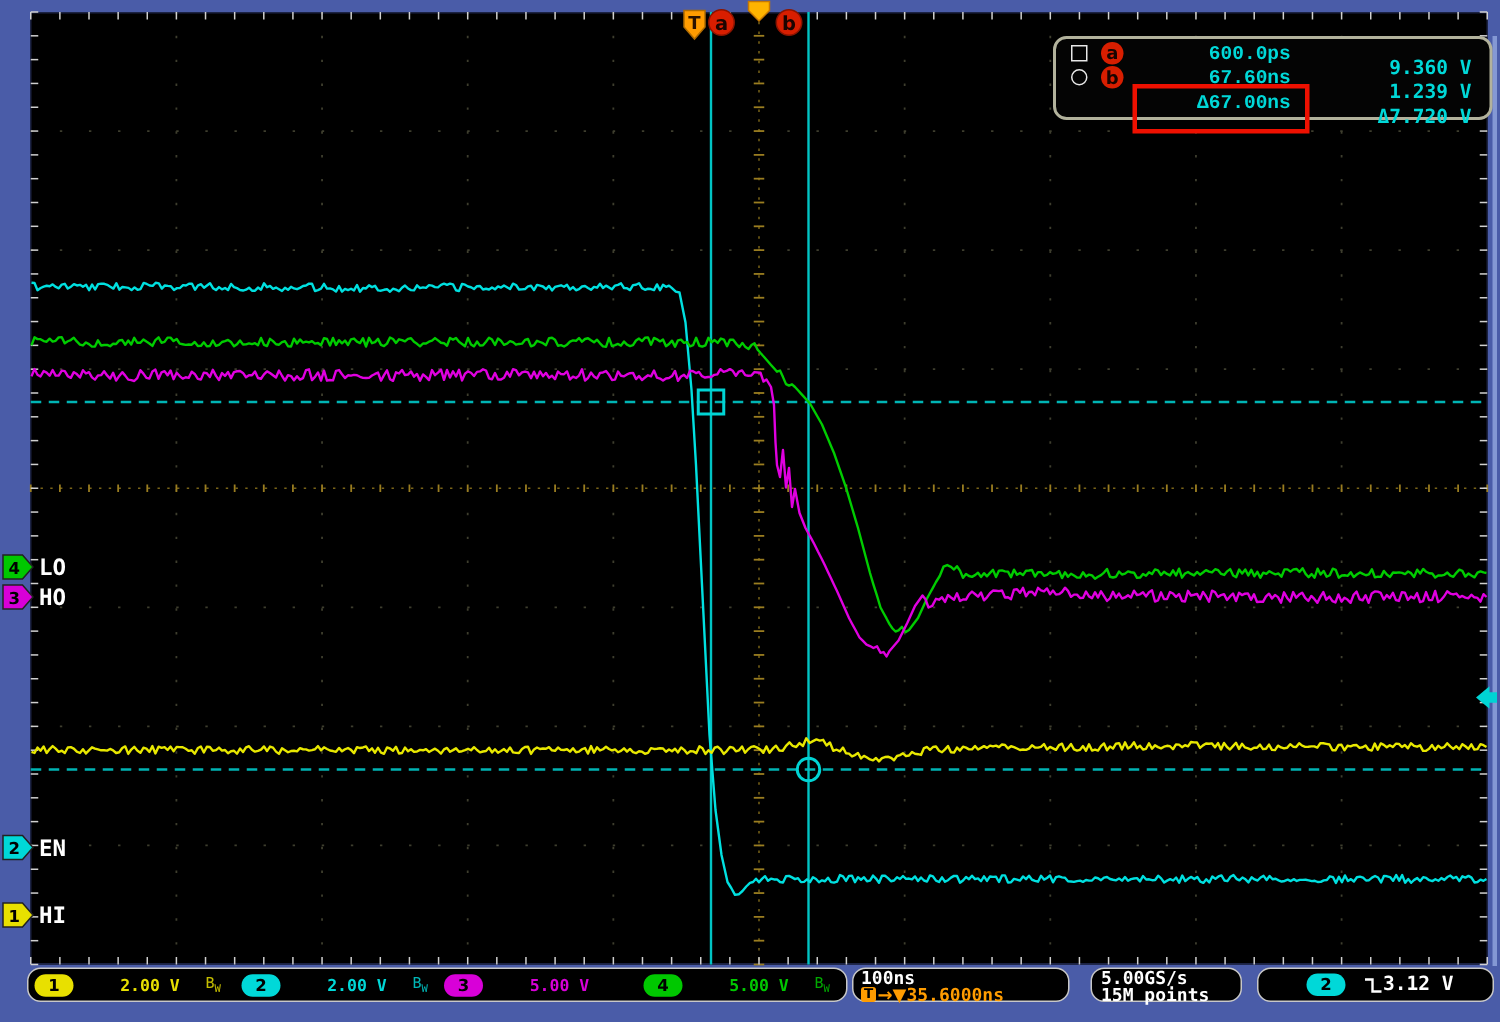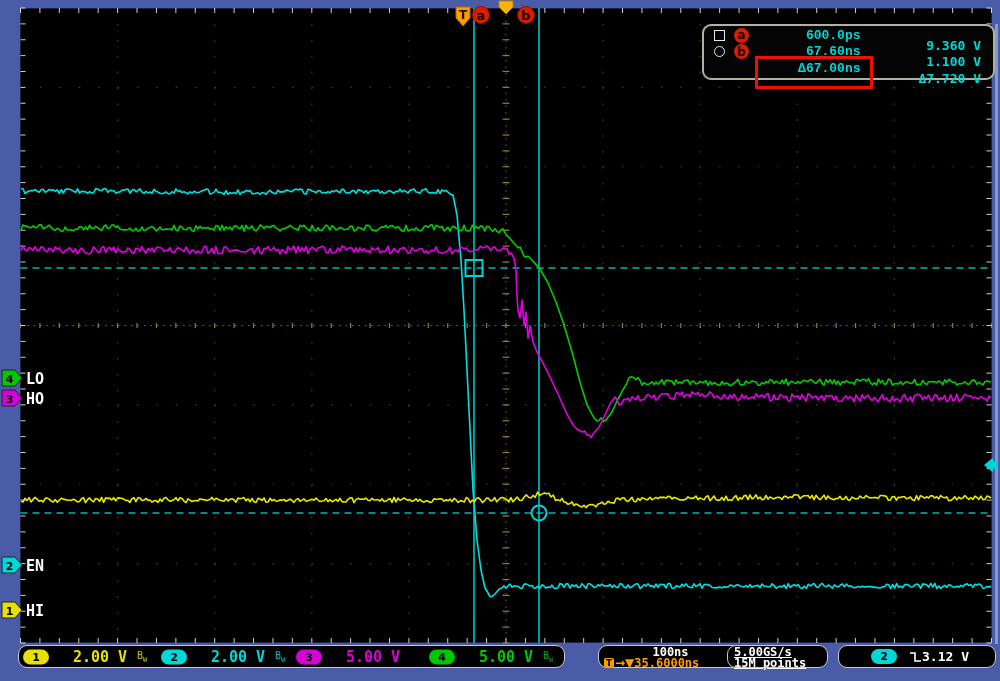--- a/index.html
+++ b/index.html
@@ -49,34 +49,34 @@
     position:absolute;left:755px;top:56px;width:112px;height:27px;
     border:3px solid #ee1000;z-index:6;
   }
   
   .bb-box{
     position:absolute;top:645px;height:23px;
     background:#000;border:1.5px solid #c8c8c8;border-radius:9px;
     box-sizing:border-box;z-index:5;
   }
   #bb-channels{left:18px;width:547px;}
-  #bb-horiz{left:598px;width:145px;color:#fff;font-size:12px;font-weight:bold;padding:0 5px;text-align:center;}
-  #bb-rate{left:727px;width:101px;color:#fff;font-size:12px;font-weight:bold;padding:0 6px;text-decoration:underline;}
+  #bb-horiz{left:568px;width:145px;color:#fff;font-size:12px;font-weight:bold;padding:0 5px;}
+  #bb-rate{left:727px;width:101px;color:#fff;font-size:12px;font-weight:bold;padding:0 6px;}
   #bb-trig{left:838px;width:158px;color:#fff;font-size:13px;font-weight:bold;
            display:flex;align-items:center;}
   .ch-oval{
     position:absolute;top:50%;transform:translateY(-50%);
     width:26px;height:15px;border-radius:8px;
     color:#000;font-size:11px;font-weight:bold;
     display:flex;align-items:center;justify-content:center;
     font-family:"DejaVu Sans",sans-serif;
   }
   .ch-val{
     position:absolute;top:50%;transform:translateY(-50%);
-    width:74px;text-align:center;font-size:15px;font-weight:bold;
+    width:74px;text-align:center;font-size:11px;font-weight:bold;
   }
   .bw{
     position:absolute;top:50%;transform:translateY(-50%);
     font-size:10px;font-weight:normal;opacity:.85;
   }
   .bw sub{font-size:7px;}
   .bb-line{line-height:10px;margin-top:1px;}
   #bb-horiz .l1{color:#fff;}
   #bb-horiz .l2{color:#ff9c00;display:flex;align-items:center;line-height:10px;}
   .t-icon{
@@ -423,21 +423,21 @@
 
   <div id="readout-box">
     <div class="ro-icon"></div>
     <div class="red-badge">a</div>
     <div class="ro-time">600.0ps</div>
     <div class="ro-volts">9.360 V</div>
 
     <div class="ro-icon circle"></div>
     <div class="red-badge">b</div>
     <div class="ro-time">67.60ns</div>
-    <div class="ro-volts">1.100 V</div>
+    <div class="ro-volts">1.239 V</div>
 
     <div></div>
       <div></div>
     <div class="ro-time">Δ67.00ns</div>
     <div class="ro-volts">Δ7.720 V</div>
   </div>
   <div id="delta-highlight"></div>
 
   <div id="bb-channels" class="bb-box">
       <span class="ch-oval" style="left: 4px; background: rgb(232, 224, 0);">1</span>

